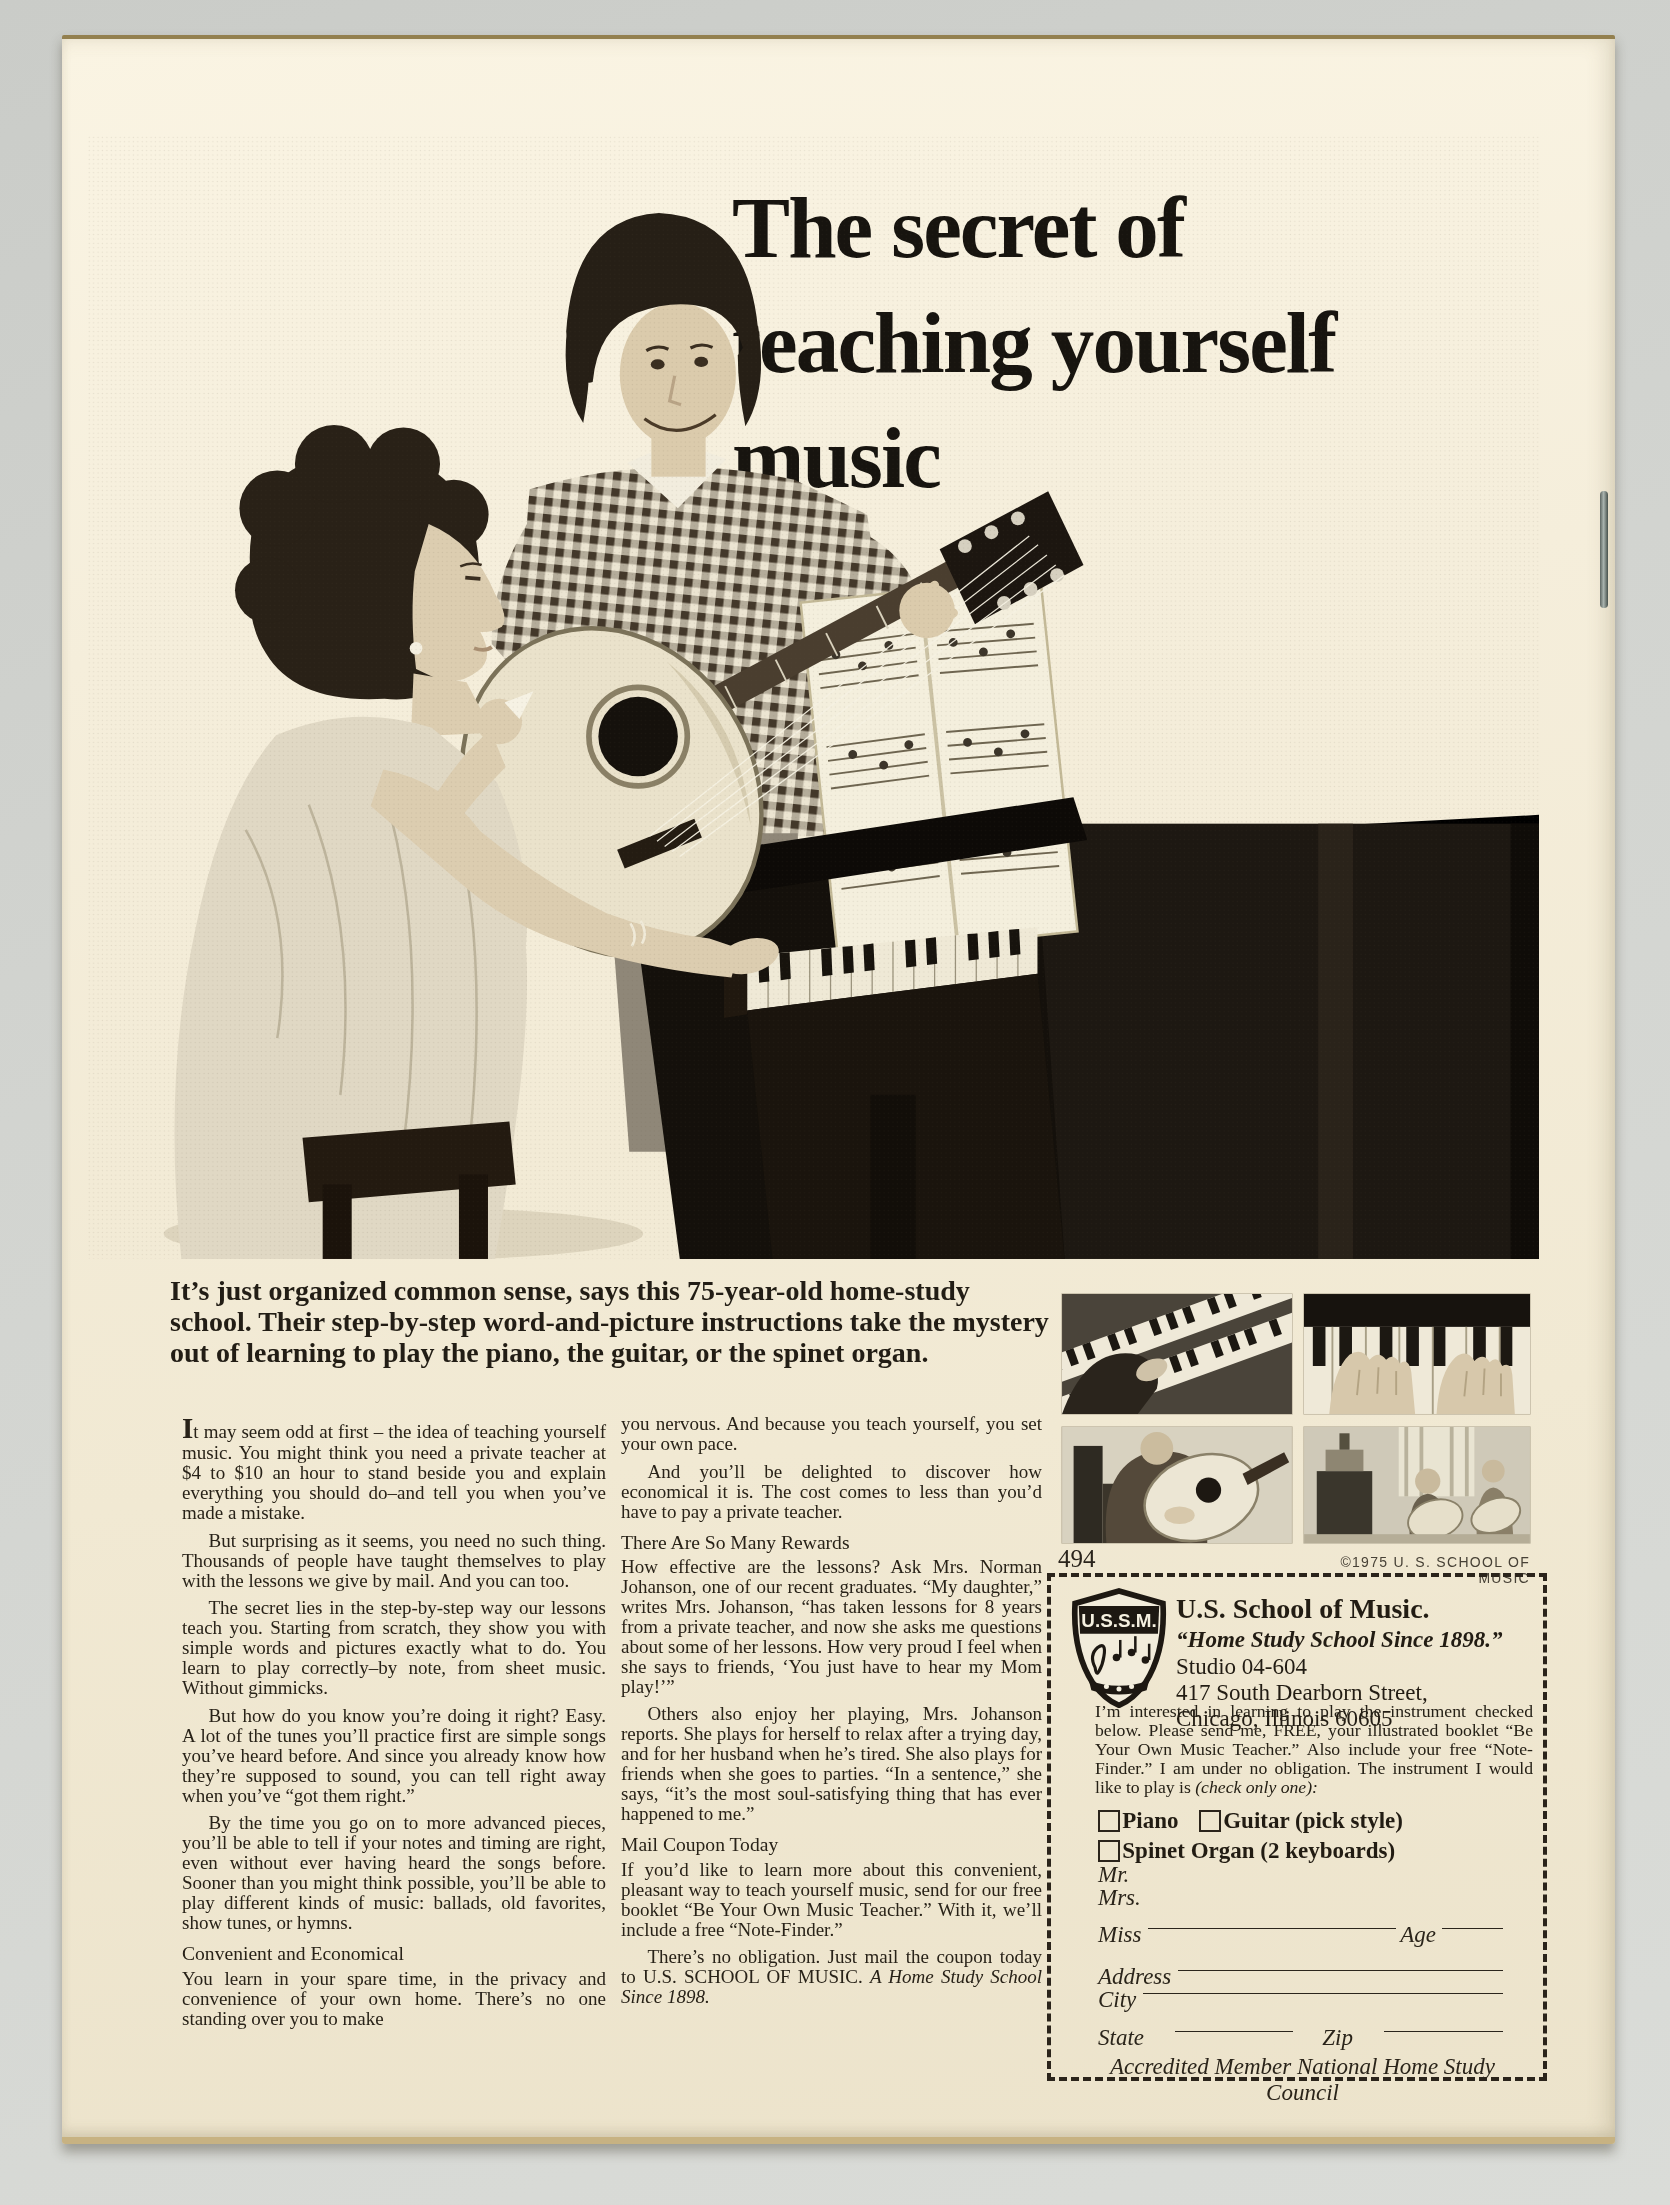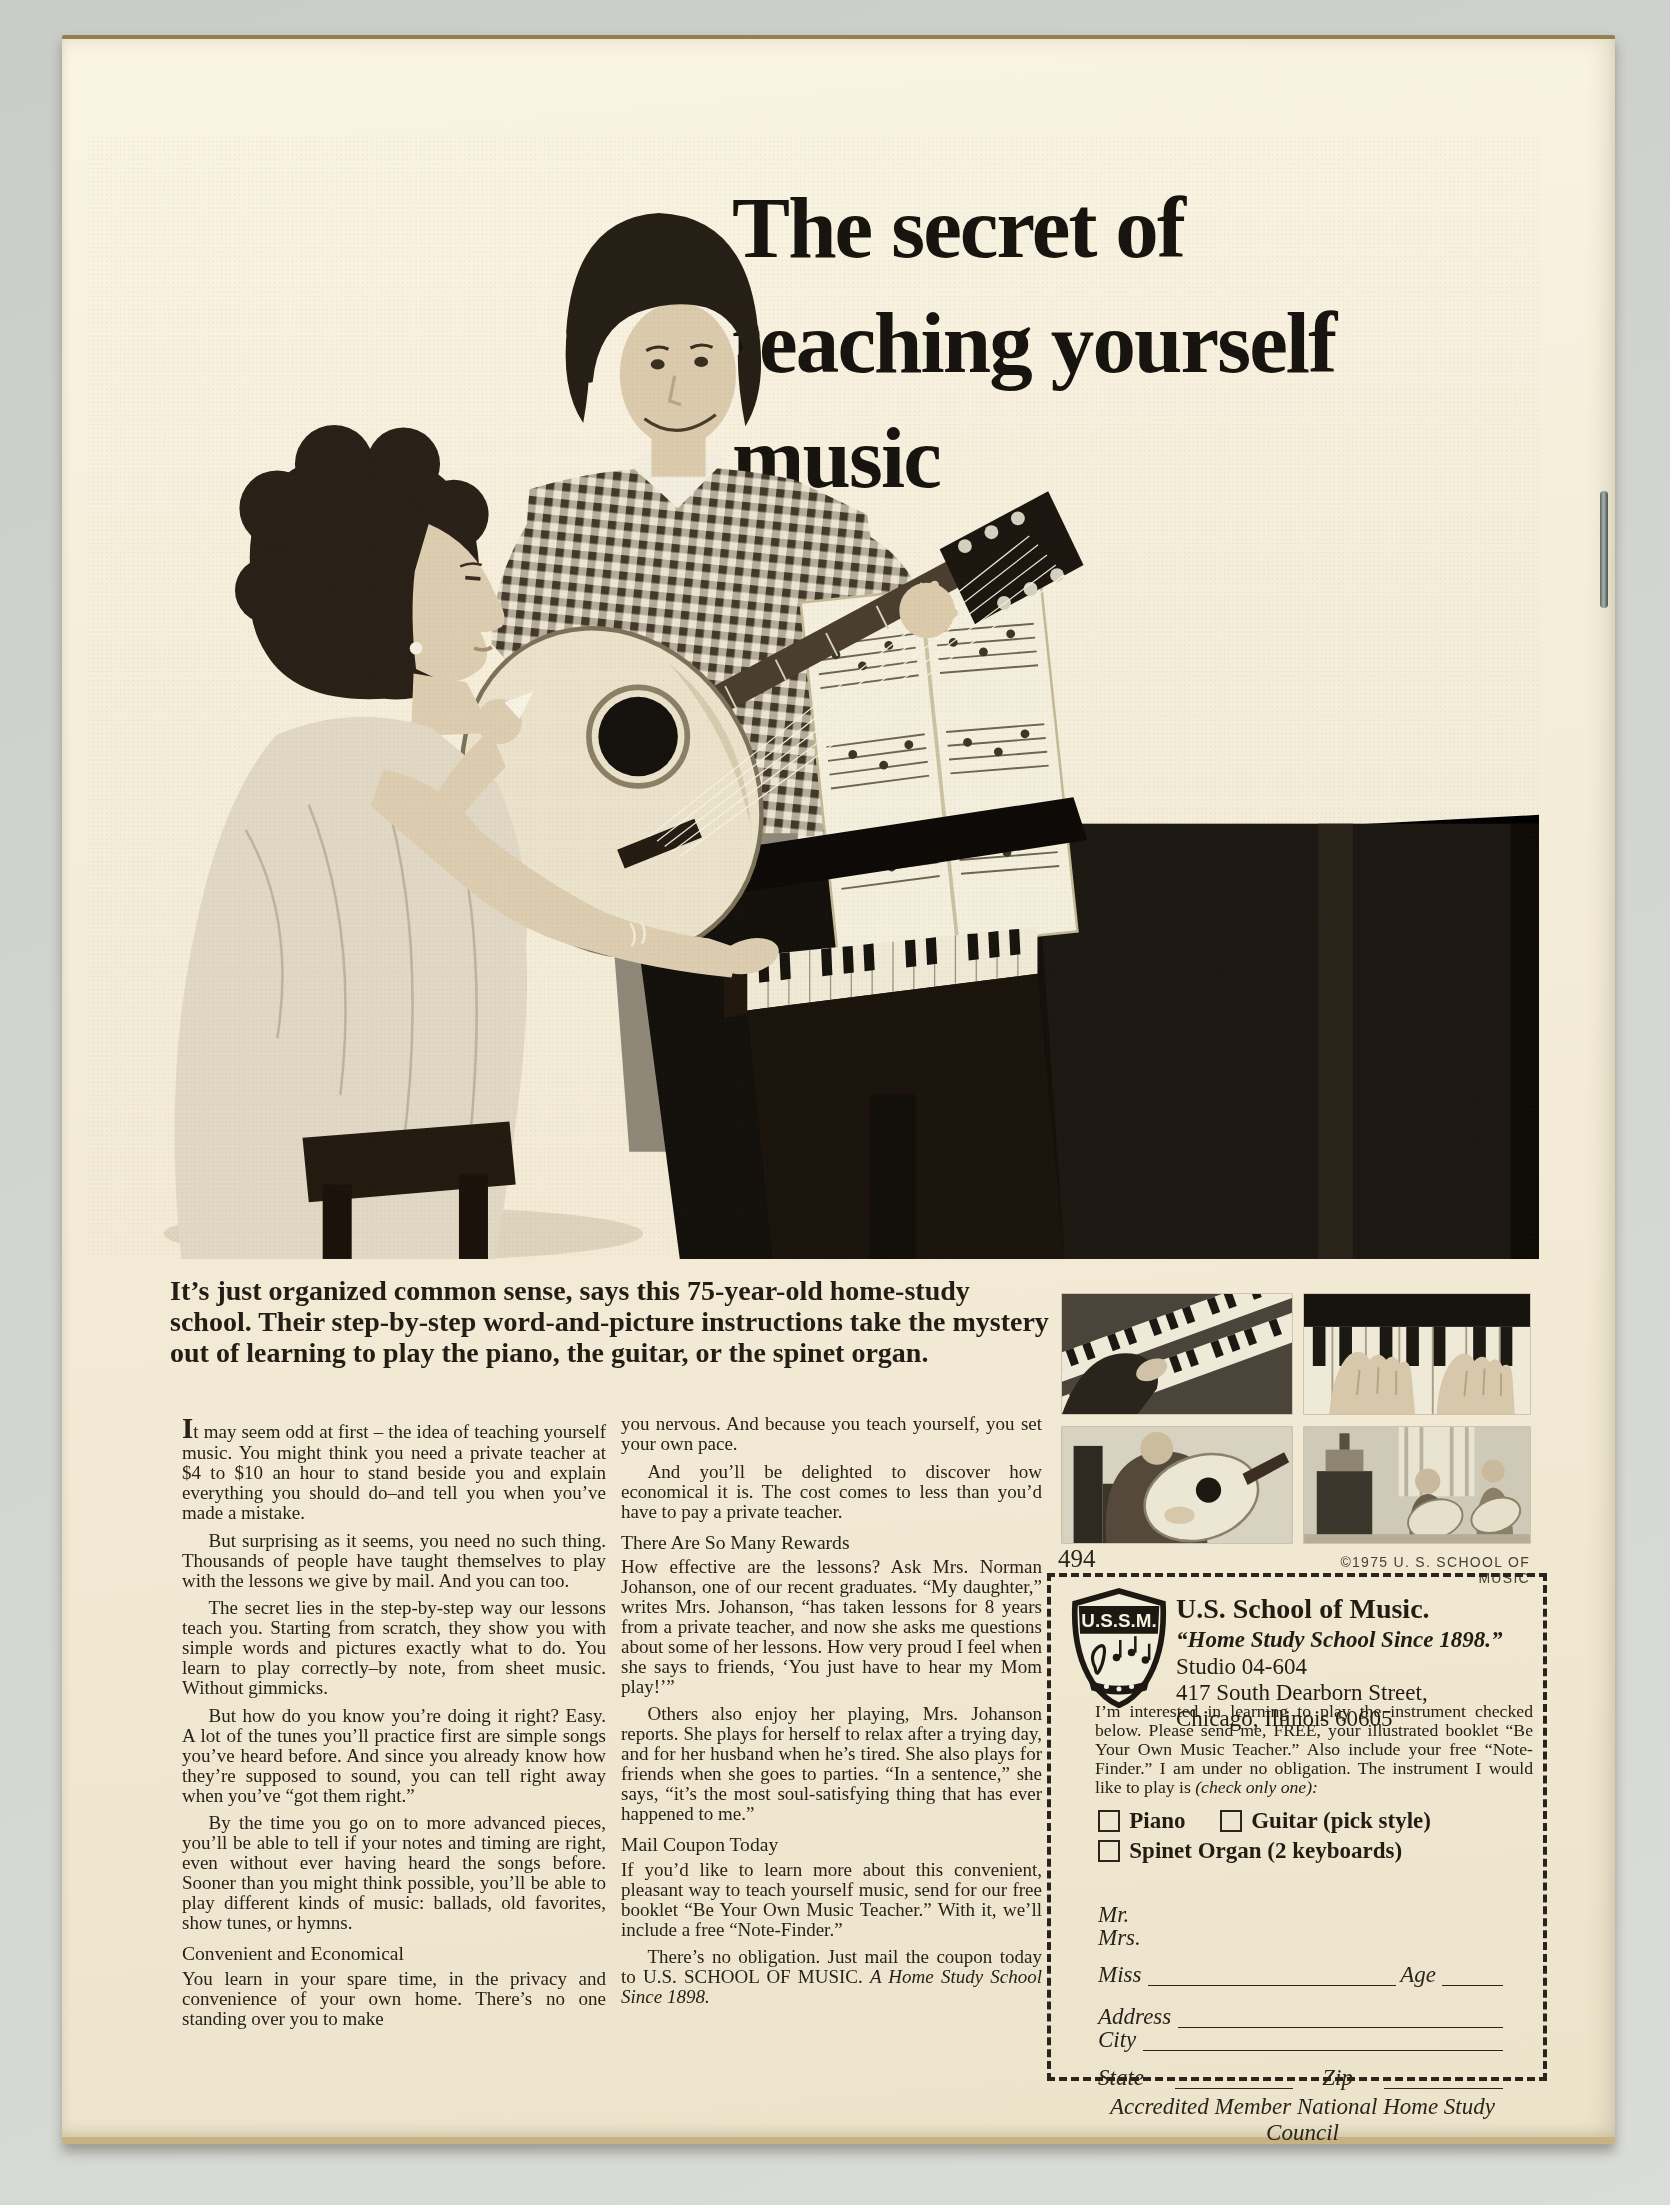--- a/index.html
+++ b/index.html
@@ -36,28 +36,28 @@
     font-family:"Liberation Sans",sans-serif;font-size:14px;letter-spacing:1.3px;color:#45var;color:#474136;}
   .coupon{position:absolute;left:1047px;top:1573px;width:500px;height:508px;
     border:4.4px dashed #2b241b;box-sizing:border-box;}
   .ussm-logo{position:absolute;left:19px;top:10px;width:98px;height:121px;}
   .school-block{position:absolute;left:125px;top:15px;width:353px;color:#221c13;}
   .school-name{font-size:28px;font-weight:bold;line-height:33px;}
   .school-slogan{font-size:23px;font-weight:bold;font-style:italic;line-height:29px;}
   .school-line{font-size:23px;line-height:26px;}
   .coupon-body{position:absolute;left:44px;top:125px;width:438px;font-size:17.7px;
     line-height:19px;text-align:justify;color:#25201six;color:#252016;}
-  .opt-row{position:absolute;left:47px;display:flex;align-items:center;gap:9px;
+  .opt-row{position:absolute;left:47px;display:flex;align-items:center;gap:2px;
     font-size:23px;font-weight:bold;color:#221c13;}
   .opt-row.r1{top:231px;}
   .opt-row.r2{top:261px;}
   .opt-gap{width:16.4px;}
   .box{display:inline-block;width:18.3px;height:18.3px;border:2.2px solid #2b241b;flex:0 0 auto;}
   .form{position:absolute;left:47px;top:285px;width:409px;font-style:italic;font-size:23px;color:#2a241a;}
-  .frow{position:absolute;left:0;display:flex;align-items:flex-end;width:409px;margin-top:40px;}
+  .frow{position:absolute;left:0;display:flex;width:409px;}
   .fline{border-bottom:1.9px solid #2b251c;height:6.3px;margin:0 3.8px 2.5px 6.3px;}
   .grow{flex:1 1 auto;}
   .r-mr{top:0px;}.r-mrs{top:23px;}.r-miss{top:60px;}
   .r-addr{top:102px;}.r-city{top:125px;}.r-state{top:163px;gap:25px;}
   .r-foot{top:192px;}
 </style>
 </head>
 <body>
 
 <div class="canvas">

